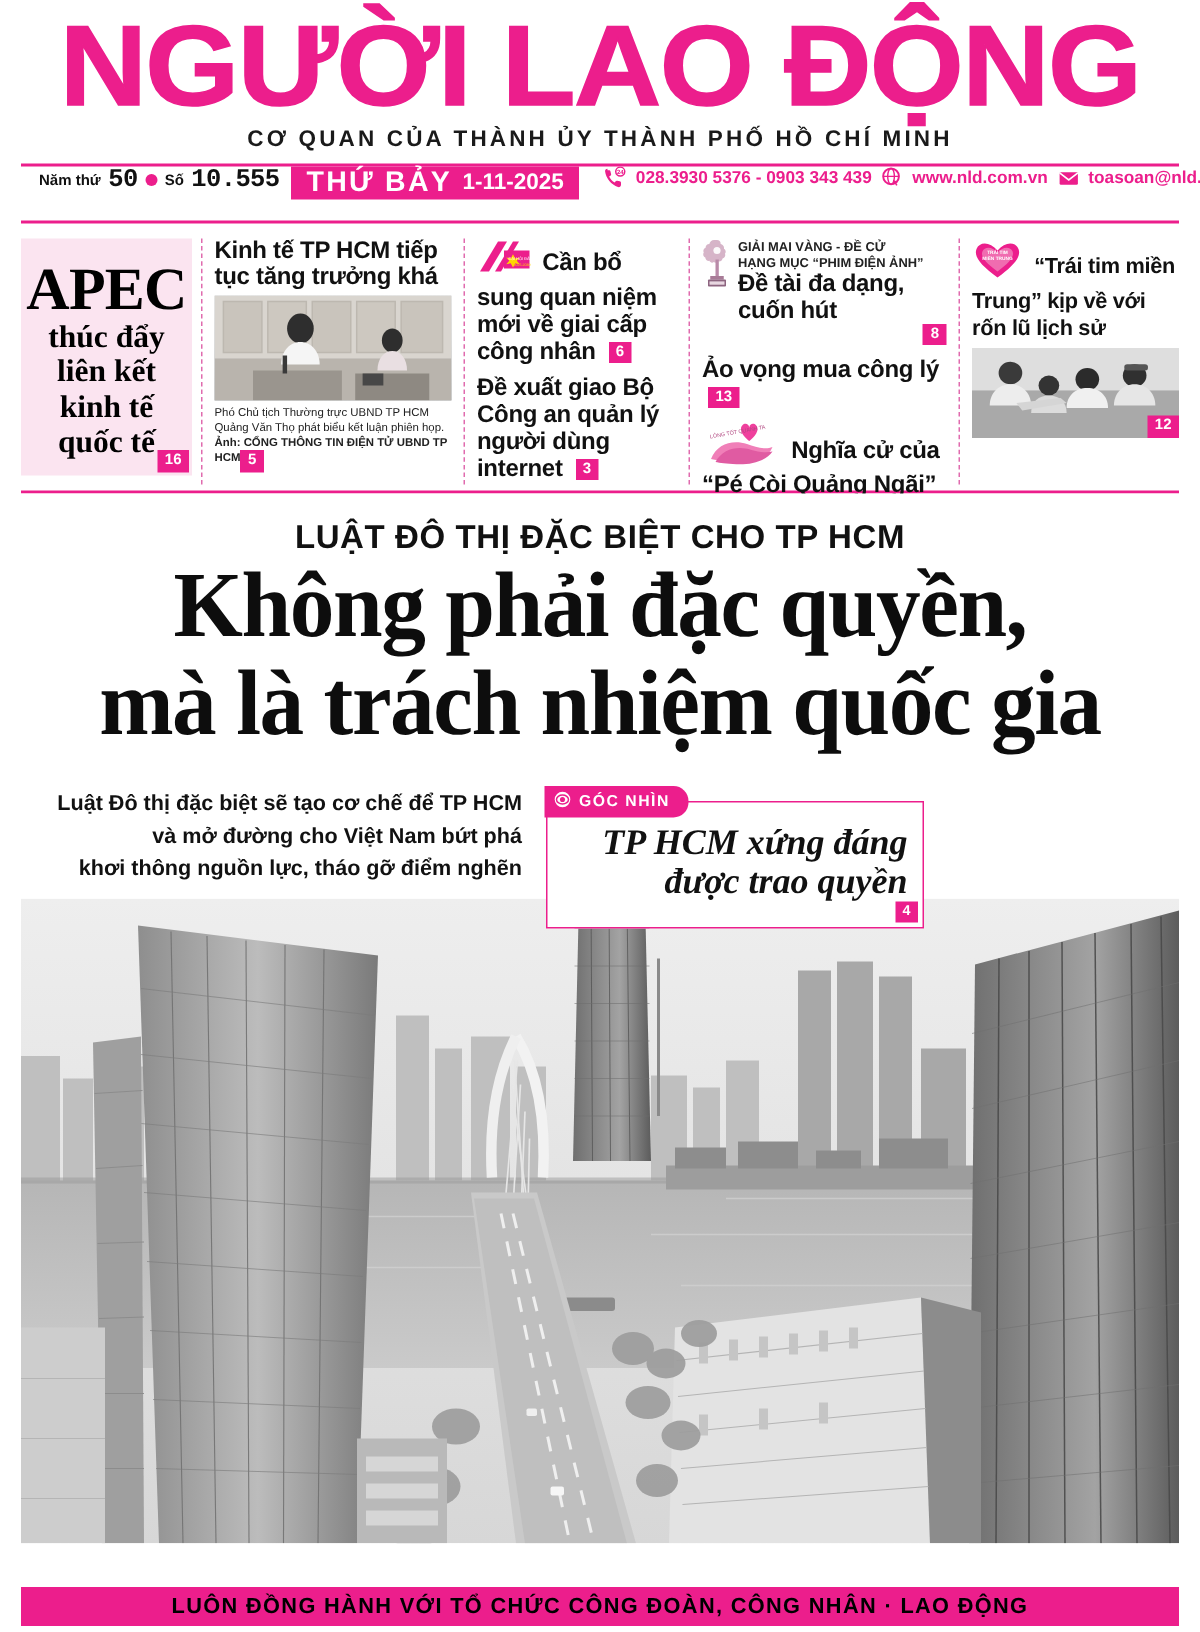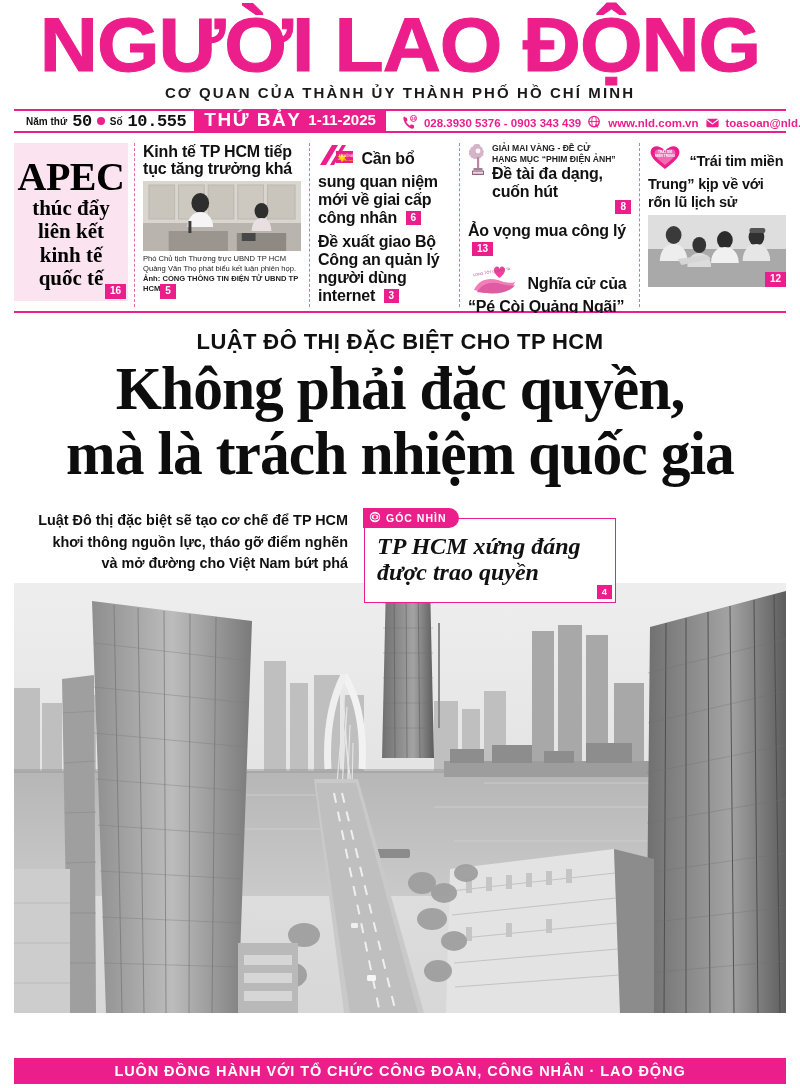--- a/index.html
+++ b/index.html
@@ -32,23 +32,23 @@
     font-weight: 700;
     letter-spacing: 2.1px;
     color: #1a1a1a;
     margin-top: 4px;
     white-space: nowrap;
   }
   .infobar {
     margin: 8px 14px 0 14px;
     border-top: 2.5px solid #ec1e8c;
     border-bottom: 2.5px solid #ec1e8c;
-    height: 24px;
+    height: 40px;
     display: flex;
-    align-items: flex-end;
+    align-items: flex-start;
     position: relative;
   }
   .infobar-left {
     display: flex; align-items: center; gap: 5px;
     padding: 0 8px 0 12px; white-space: nowrap;
   }
   .ib-small { font-size: 10px; font-weight: 700; color: #111; }
   .ib-big { font-size: 17px; font-weight: 700; color: #111; letter-spacing: -0.4px; font-family: Liberation Mono, monospace;}
   .ib-dot { width: 8px; height: 8px; border-radius: 50%; background: #ec1e8c; display:inline-block; }
   .datebox {
@@ -158,22 +158,23 @@
     flex: 0 0 322px;
     text-align: right;
     font-size: 14.4px; font-weight: 600; line-height: 1.5;
     color: #111;
   }
   .opinion {
     position: relative;
     flex: 0 0 252px;
     background: #fff;
     border: 1.5px solid #ec1e8c;
-    padding: 14px 20px 16px 12px;
+    padding: 14px 10px 16px 12px;
     margin-top: 8px;
+    text-align: right;
   }
   .opinion-tag {
     position: absolute; top: -11px; left: -2px;
     background: #ec1e8c; color: #fff;
     font-size: 10.5px; font-weight: 700; letter-spacing: 1px;
     padding: 3px 12px 3px 6px;
     display: flex; align-items: center; gap: 5px;
     border-radius: 0 10px 10px 0;
   }
   .opinion-title {
@@ -202,21 +203,21 @@
     background: #ec1e8c; color: #fff;
     font-size: 34px; font-weight: 700; line-height: 1;
     padding: 4px 10px 4px 8px;
     display: flex; align-items: center;
     clip-path: polygon(14% 0, 100% 0, 100% 100%, 0 100%);
   }
 
   
   .footer {
     position: absolute; left: 14px; right: 14px; bottom: 4px;
-    height: 26px; background: #ec1e8c; color: #ffffff;
+    height: 26px; background: #ec1e8c; color: #000000;
     display: flex; align-items: center; justify-content: center;
     font-size: 14.5px; font-weight: 700; letter-spacing: 0.9px;
     white-space: nowrap;
   }
 </style>
 </head>
 <body>
 
 <div class="page">
 
@@ -375,21 +376,21 @@
         <span class="logo-inline">
           <svg width="34" height="28" viewBox="0 0 34 28">
             <path d="M17 26 C6 18, 1 12, 3 7 C5 2, 12 2, 17 8 C22 2, 29 2, 31 7 C33 12, 28 18, 17 26 Z" fill="#ec1e8c"></path>
             <path d="M17 22 C9 16, 5.5 12, 7 8.5 C8.5 5.2, 13.5 5.2, 17 9.5 C20.5 5.2, 25.5 5.2, 27 8.5 C28.5 12, 25 16, 17 22 Z" fill="#f06cb0"></path>
             <text x="17" y="10" font-size="3.2" fill="#fff" font-family="Liberation Sans" text-anchor="middle" font-weight="bold">TRÁI TIM</text>
             <text x="17" y="14" font-size="3.2" fill="#fff" font-family="Liberation Sans" text-anchor="middle" font-weight="bold">MIỀN TRUNG</text>
           </svg>
         </span>
         <span class="t-head sm">“Trái tim miền Trung” kịp về với rốn lũ lịch sử</span>
       </div>
-      <div class="t-photo" style="height:72px; margin-top:4px; position:relative;">
+      <div class="t-photo" style="height:60px; margin-top:4px; position:relative;">
         <svg width="100%" height="100%" viewBox="0 0 140 72" preserveAspectRatio="none">
           <rect width="140" height="72" fill="#cfcfcf"></rect>
           <rect y="0" width="140" height="34" fill="#dedede"></rect>
           <rect y="34" width="140" height="38" fill="#a9a9a9"></rect>
           <ellipse cx="26" cy="20" rx="8" ry="9" fill="#3a3a3a"></ellipse>
           <path d="M12 46c0-10 6-17 14-17s14 7 14 17z" fill="#ededed"></path>
           <ellipse cx="52" cy="30" rx="7" ry="8" fill="#333"></ellipse>
           <path d="M40 52c0-9 5-14 12-14s12 5 12 14z" fill="#dcdcdc"></path>
           <ellipse cx="78" cy="25" rx="8" ry="9" fill="#2b2b2b"></ellipse>
           <path d="M64 48c0-10 6-16 14-16s14 6 14 16z" fill="#f0f0f0"></path>
@@ -599,22 +600,22 @@
       </svg>
     </div>
 
     <div class="kicker">LUẬT ĐÔ THỊ ĐẶC BIỆT CHO TP HCM</div>
     <div class="head1">Không phải đặc quyền,</div>
     <div class="head2">mà là trách nhiệm quốc gia</div>
 
     <div class="deck-row">
       <div class="deck">
         <div>Luật Đô thị đặc biệt sẽ tạo cơ chế để TP HCM</div>
+        <div>và mở đường cho Việt Nam bứt phá</div>
         <div>khơi thông nguồn lực, tháo gỡ điểm nghẽn</div>
-        <div>và mở đường cho Việt Nam bứt phá</div>
       </div>
 
       <div class="opinion">
         <div class="opinion-tag">
           <span>
             <svg width="12" height="12" viewBox="0 0 12 12">
                 <circle cx="6" cy="6" r="5.2" fill="#fff"></circle>
                 <ellipse cx="6" cy="6" rx="4" ry="3" fill="none" stroke="#ec1e8c" stroke-width="1"></ellipse>
                 <circle cx="6" cy="6" r="1.7" fill="#ec1e8c"></circle>
               </svg>

